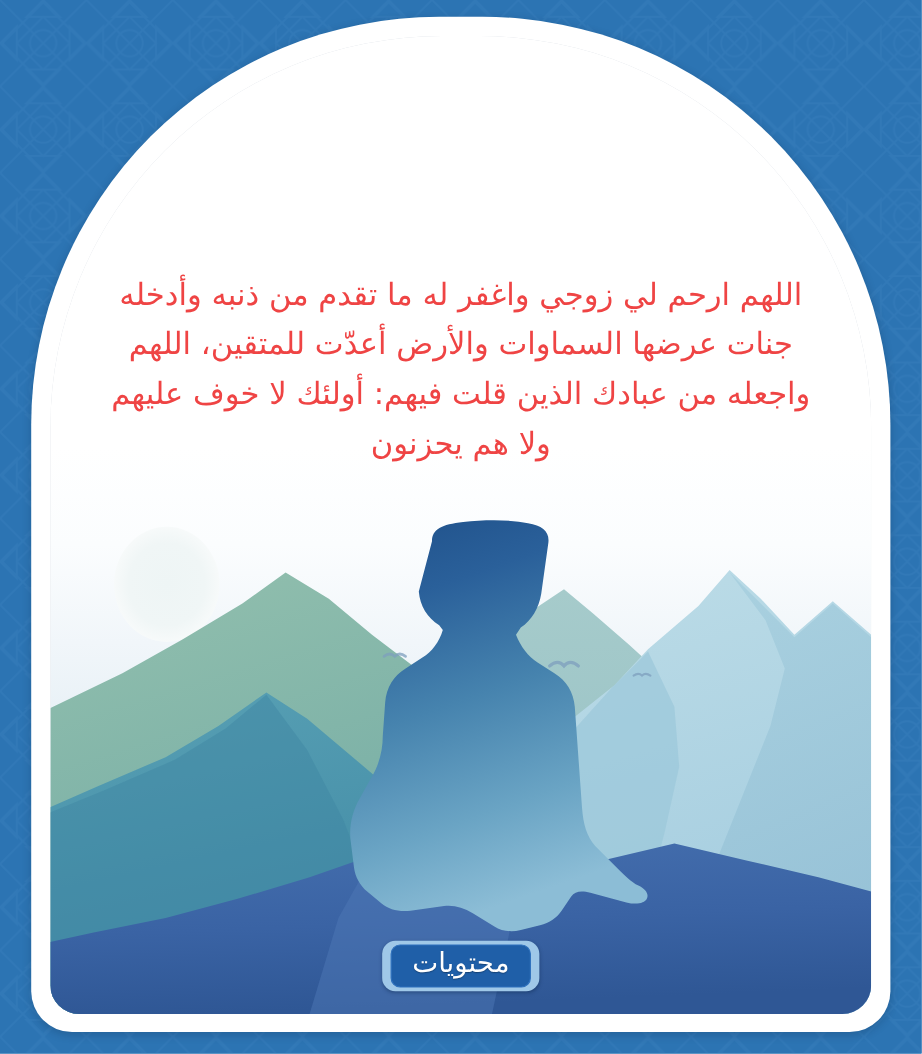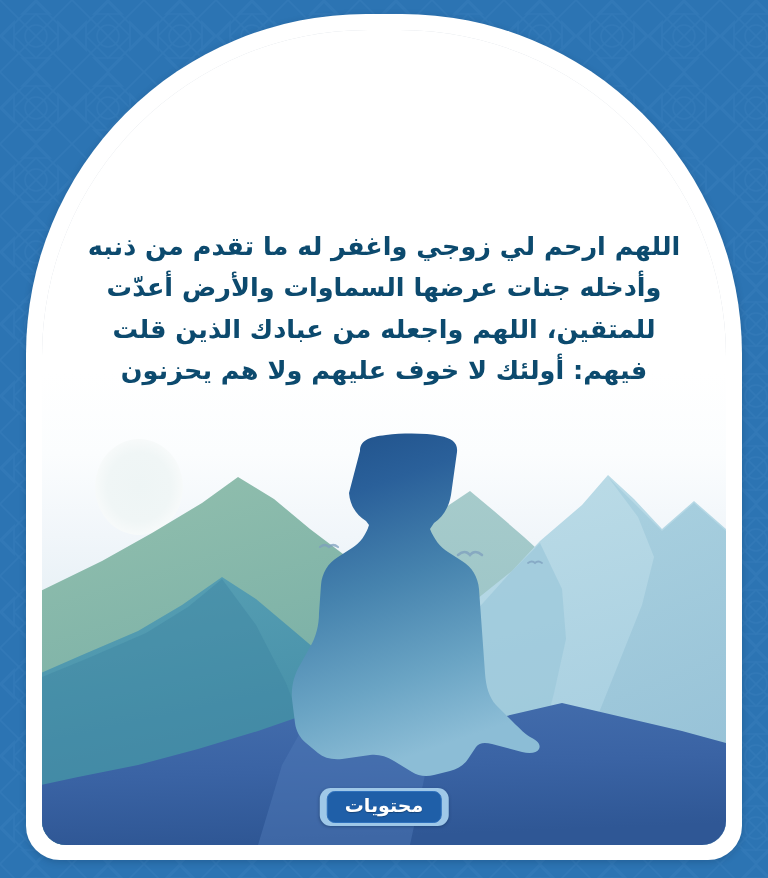--- a/index.html
+++ b/index.html
@@ -68,22 +68,22 @@
 
   
   #quote {
     position: absolute;
     left: 0;
     right: 0;
     top: 196px;
     padding: 0 44px;
     direction: rtl;
     text-align: center;
-    color: #0c4a6e;
-    font-weight: bold;
+    color: #ef4444;
+    font-weight: normal;
     font-size: 25.5px;
     line-height: 1.62;
     letter-spacing: 0px;
     z-index: 9;
     font-family: "DejaVu Sans", "Liberation Sans", sans-serif;
   }
 
   
   #scenery {
     position: absolute;
@@ -109,22 +109,22 @@
   #logo-inner {
     background: #1F5FA8;
     border-radius: 8px;
     padding: 3px 17px 6px 17px;
     border: 1px solid #2F71BD;
   }
   #logo-text {
     display: block;
     direction: rtl;
     color: #ffffff;
-    font-weight: bold;
-    font-size: 19px;
+    font-weight: normal;
+    font-size: 23px;
     line-height: 1.08;
     letter-spacing: 0.5px;
     font-family: "DejaVu Sans", "Liberation Sans", sans-serif;
     text-shadow: 0 1px 1px rgba(0,0,0,0.28);
   }
 </style>
 </head>
 <body>
 
 <div id="bg-wrap">

